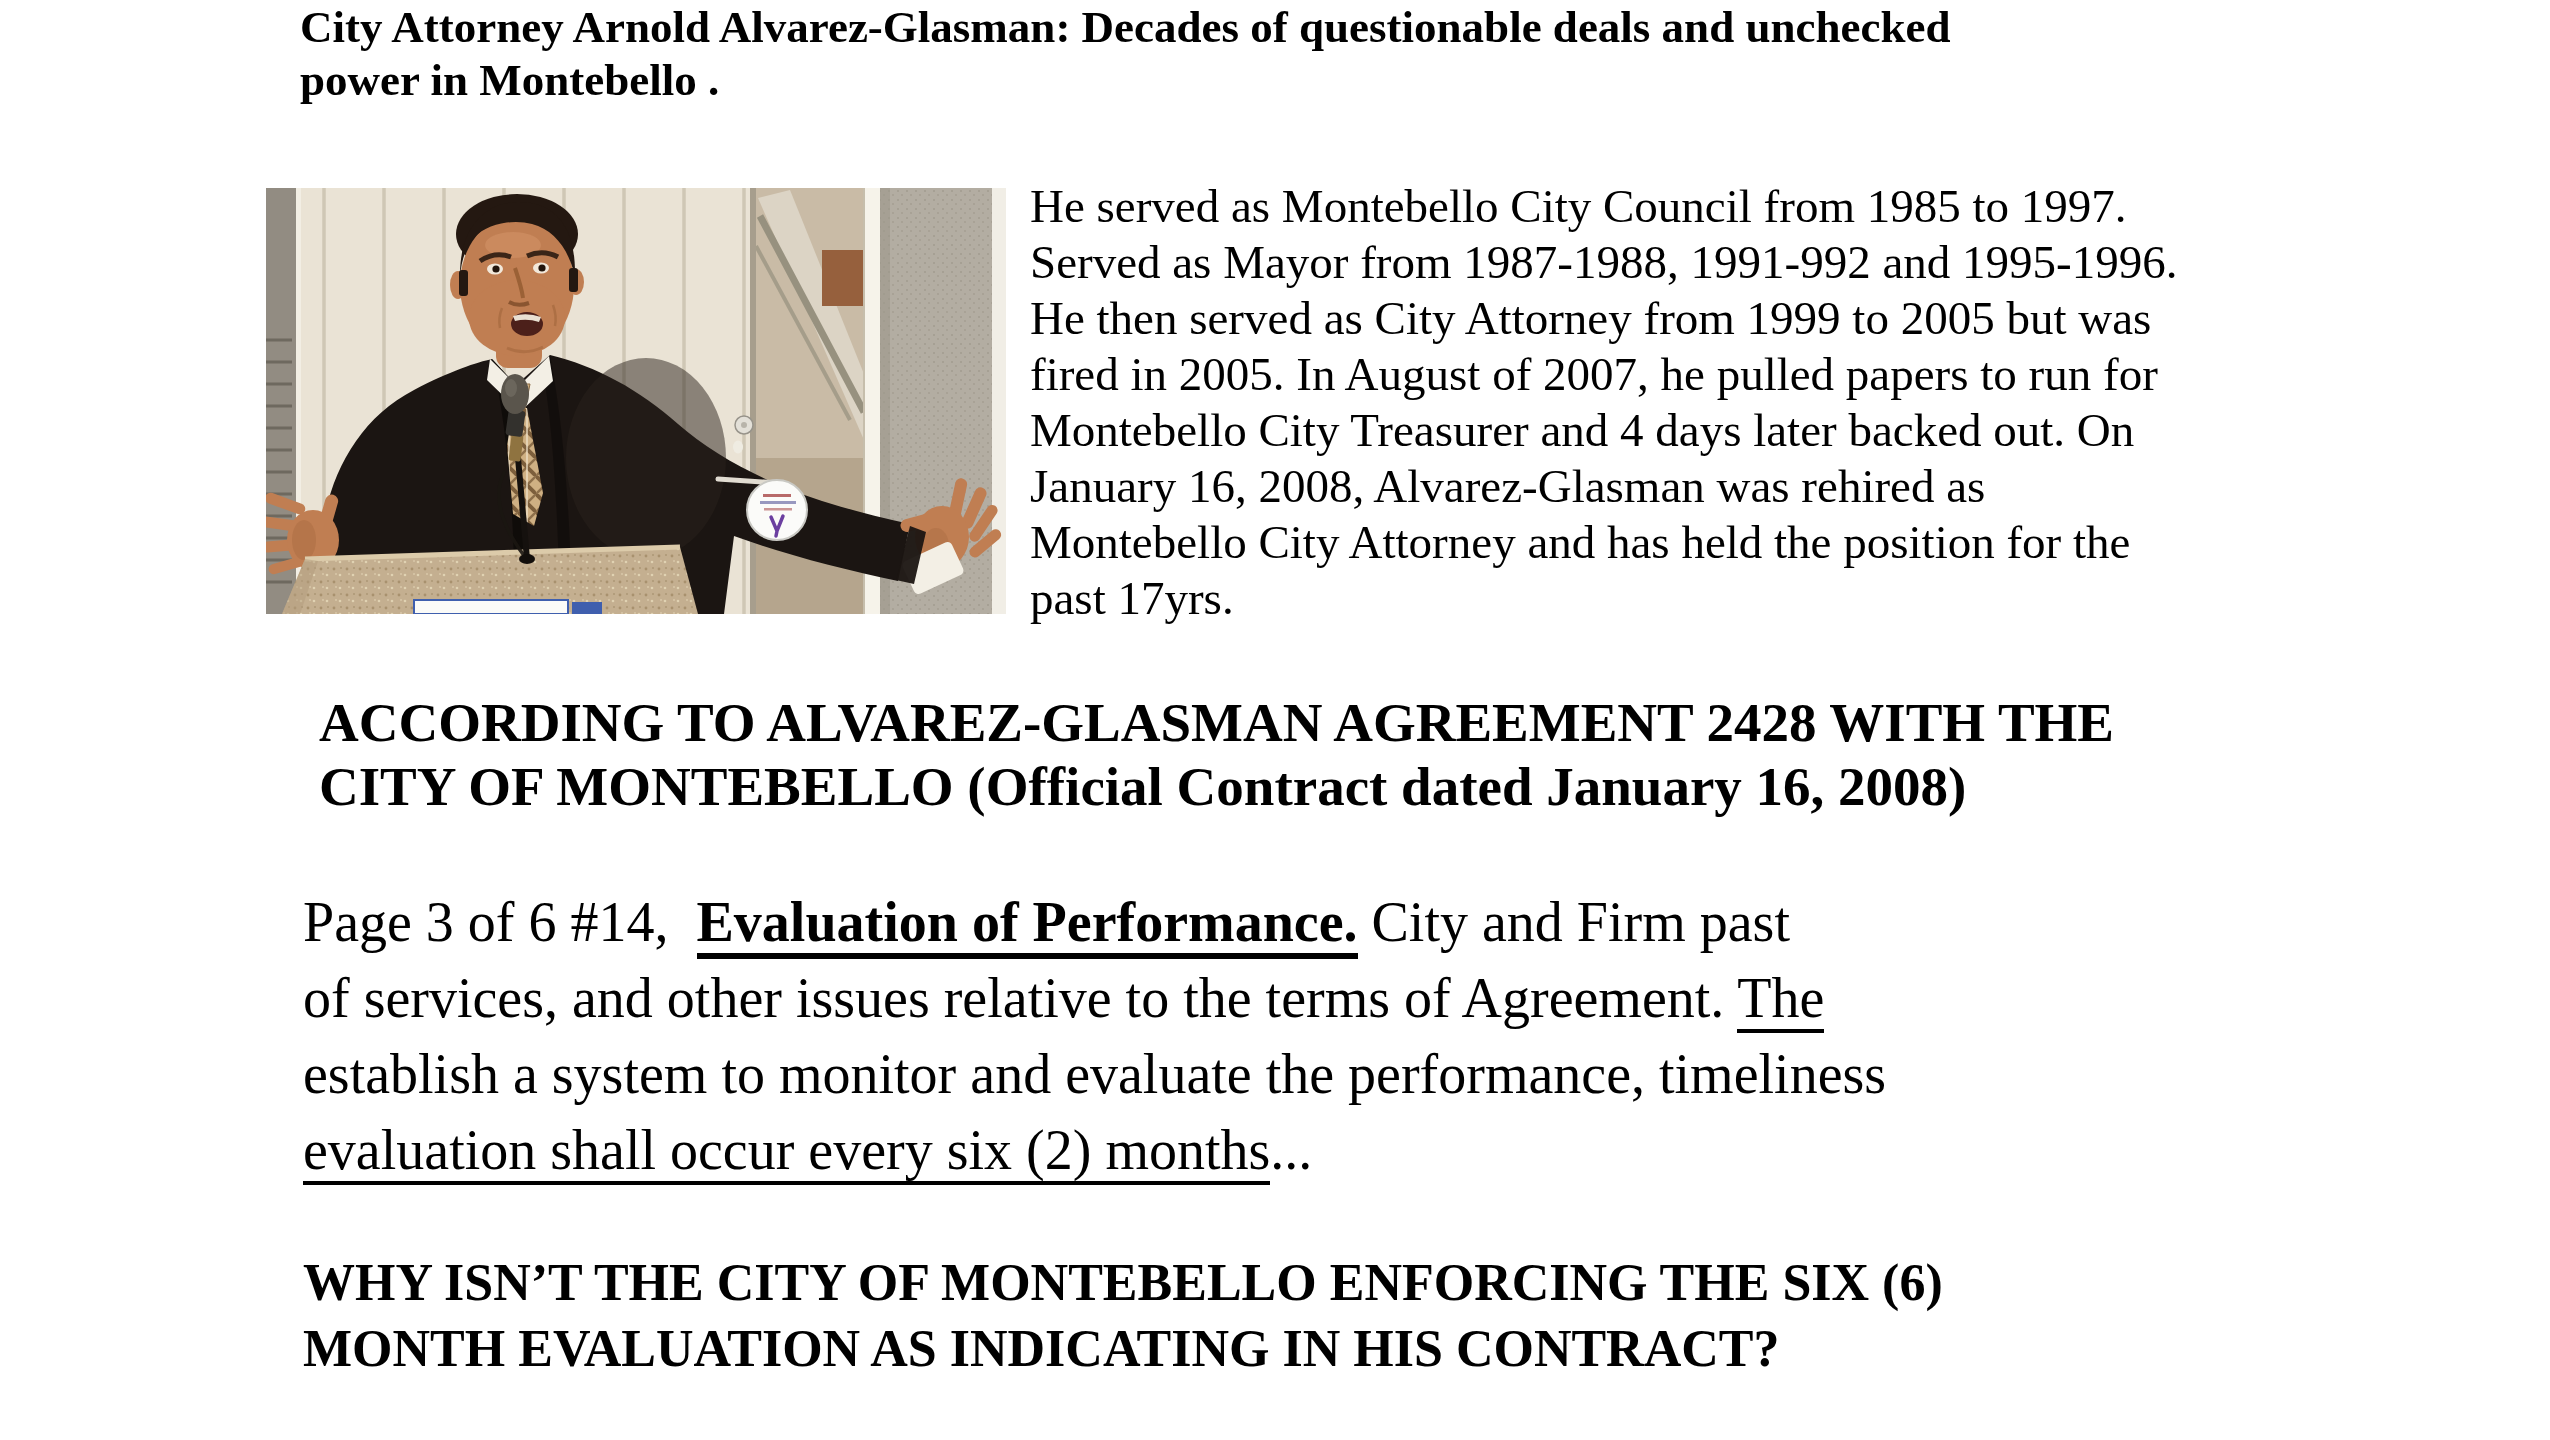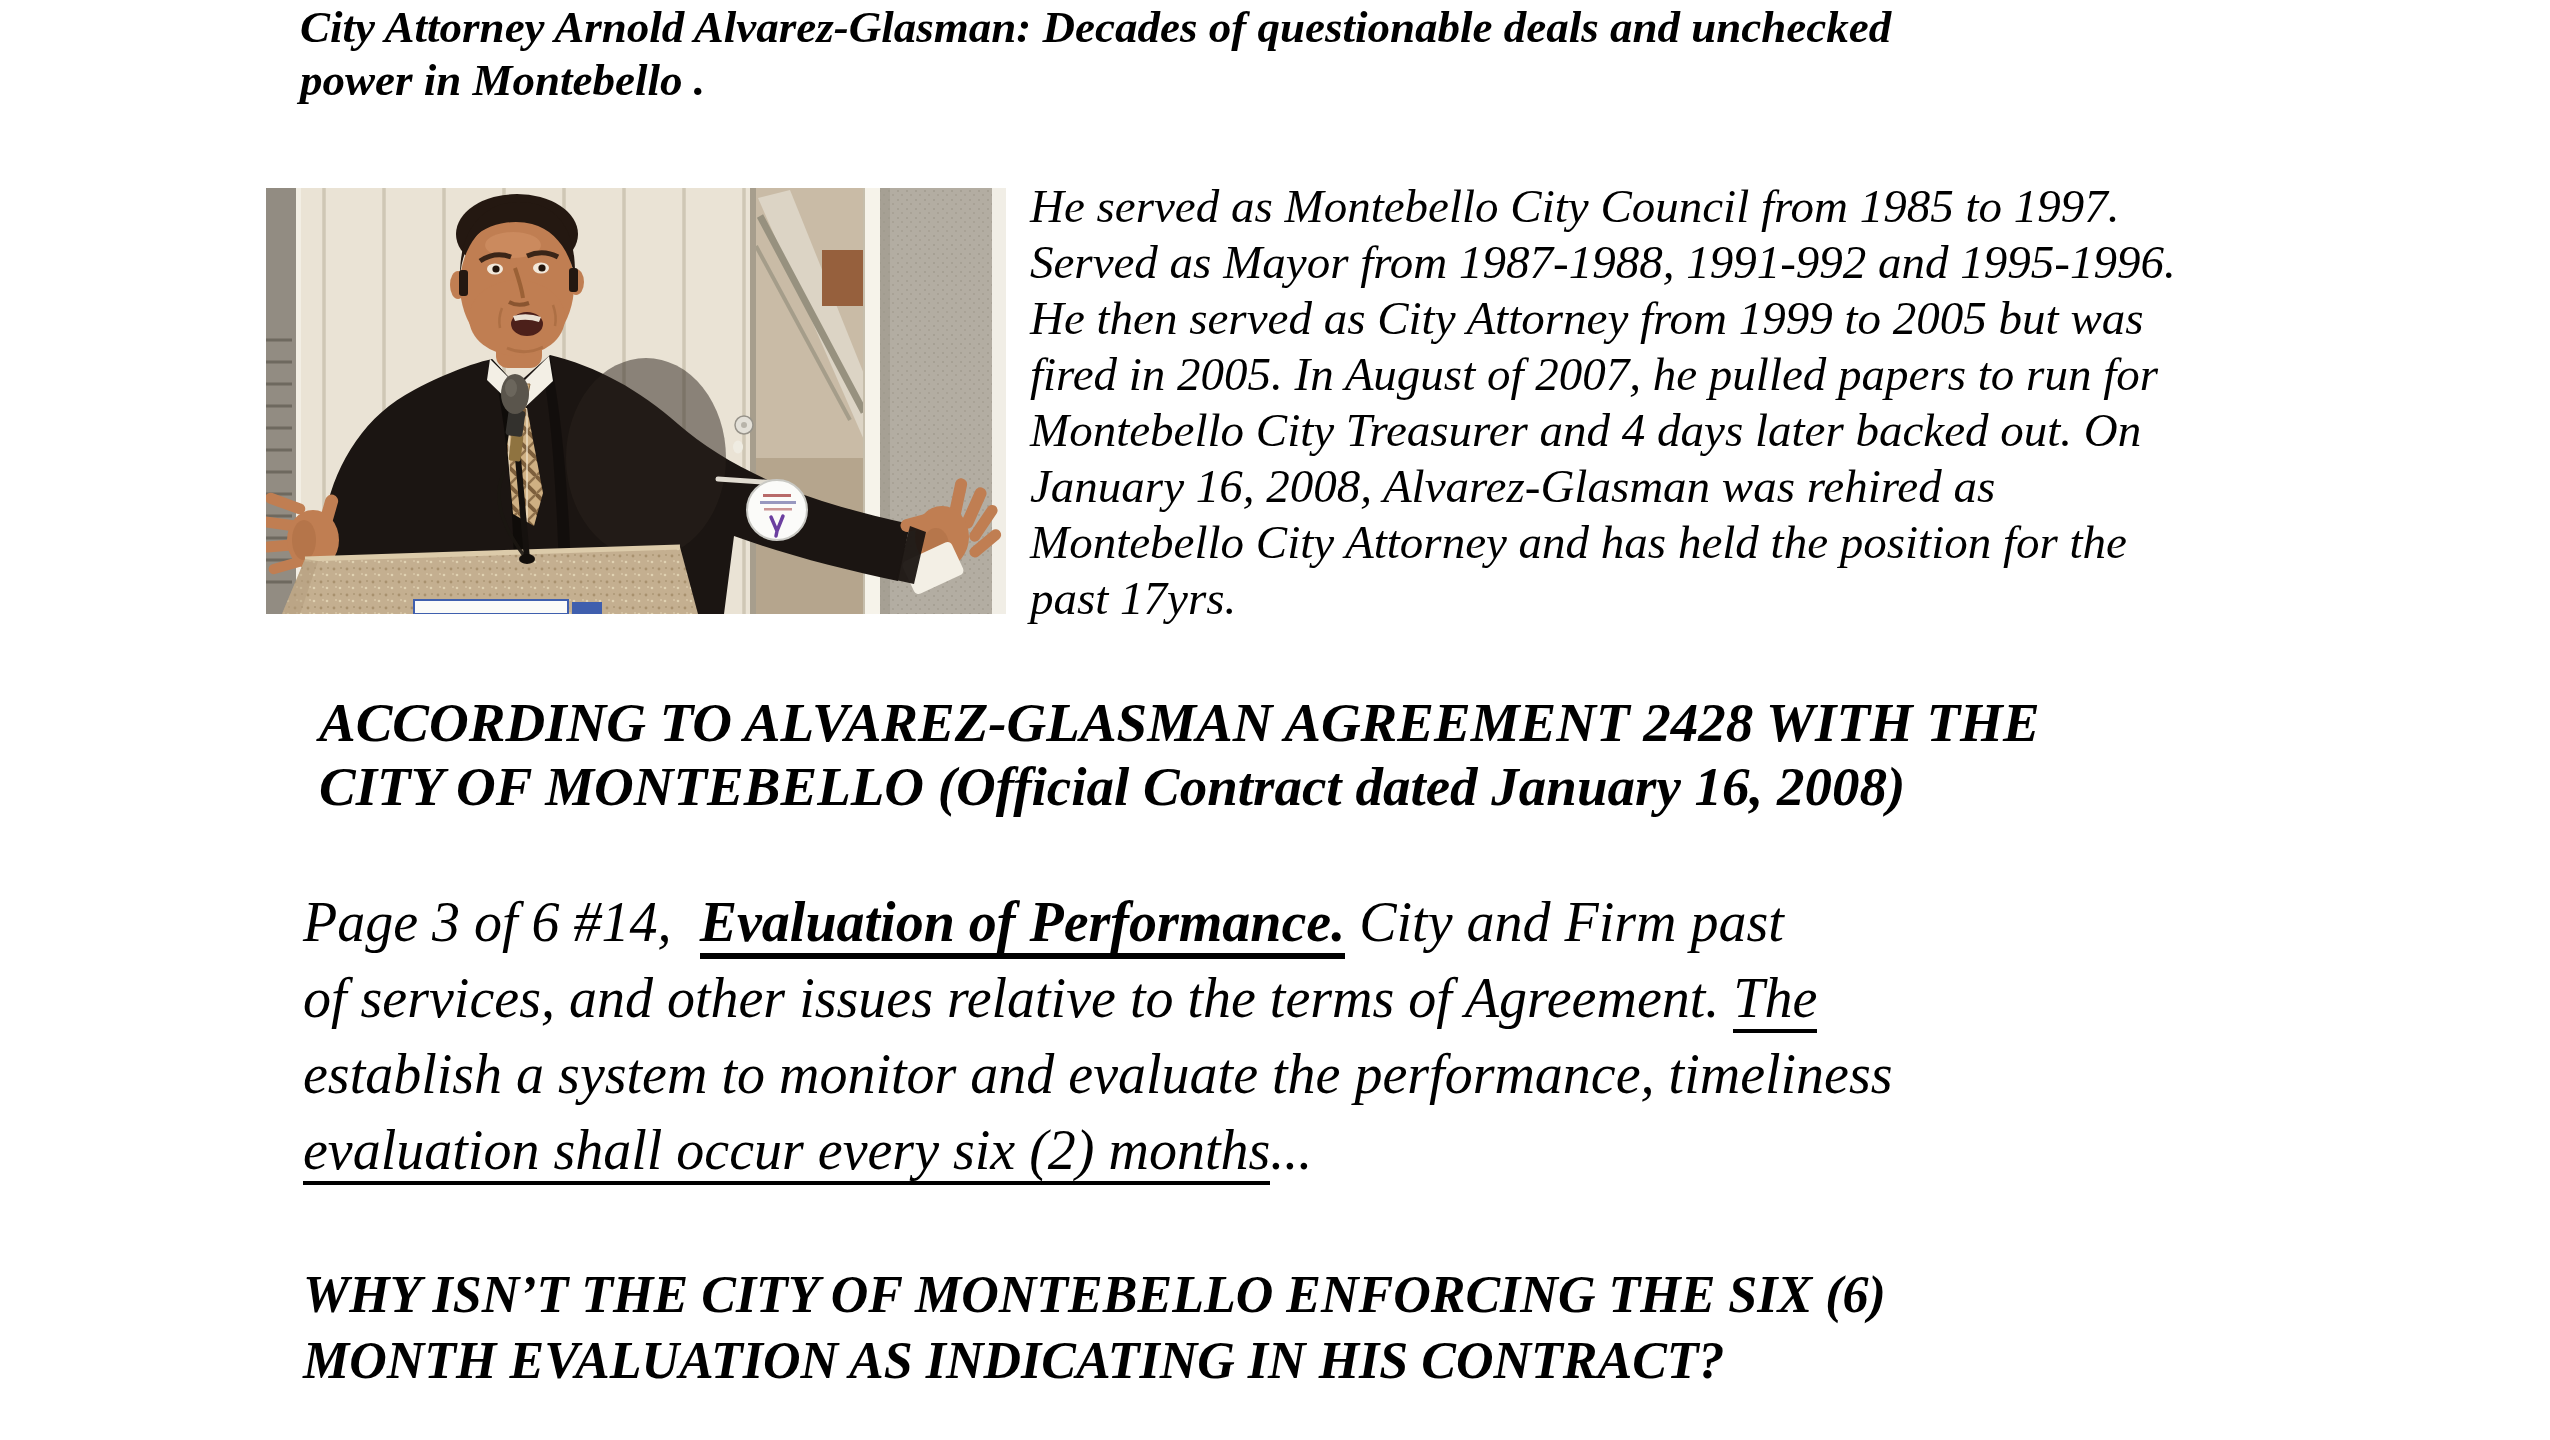--- a/index.html
+++ b/index.html
@@ -17,28 +17,28 @@
     --podium:#c4af90; --podium-dot1:#a8916e; --podium-dot2:#e0d2b2; --podium-edge:#dccbaa;
     --sign-white:#fbfbf8; --sign-blue:#3f5fae;
   }
   html,body{margin:0;padding:0;}
   body{
     width:2550px;height:1440px;background:var(--page-bg);
     font-family:"Liberation Serif","DejaVu Serif",serif;color:var(--ink);
     overflow:hidden;position:relative;
   }
   .abs{position:absolute;}
-  .t-line{display:block;white-space:pre;font-style:italic;}
+  .t-line{display:block;white-space:pre;}
   .headline{left:300px;top:1px;font-size:45px;font-weight:700;line-height:53px;}
   .bio{left:1030px;top:170px;font-size:47px;line-height:56px;margin-top:8px;}
   .agreement{left:319px;top:691px;font-size:55px;font-weight:700;line-height:64px;}
   .clause{left:303px;top:884px;font-size:56px;line-height:76px;}
   .clause .emph{font-weight:700;border-bottom:6px solid var(--ink);margin-top:8px;}
   .clause .ul4{border-bottom:4px solid var(--ink);}
-  .why{left:303px;top:1250px;font-size:52px;font-weight:700;line-height:66px;margin-top:12px;}
+  .why{left:303px;top:1250px;font-size:52px;font-weight:700;line-height:66px;}
   .photo{left:266px;top:188px;width:740px;height:426px;filter:blur(0.5px);}
   .photo svg{display:block;width:740px;height:426px;}
 </style>
 </head>
 <body>
 
 <div>
 
   <div class="abs headline">
     <span class="t-line">City Attorney Arnold Alvarez-Glasman: Decades of questionable deals and unchecked</span>

